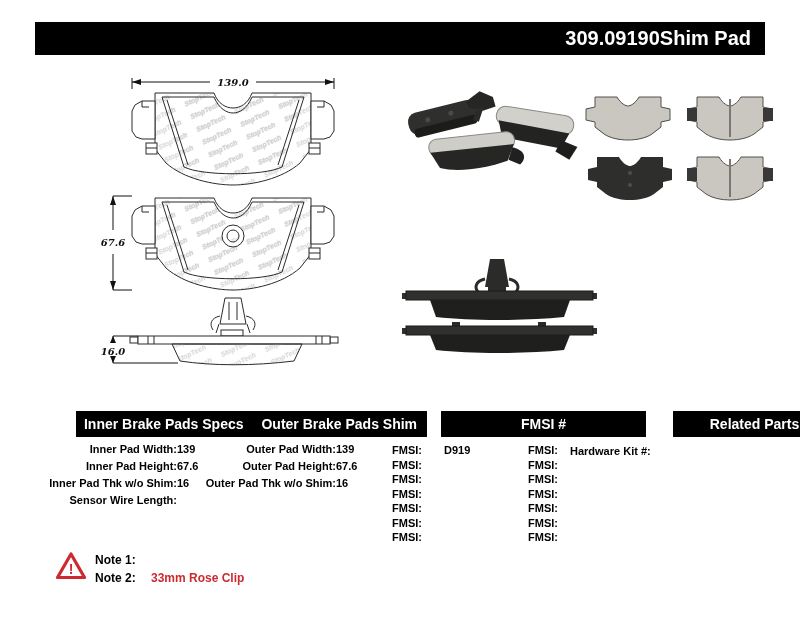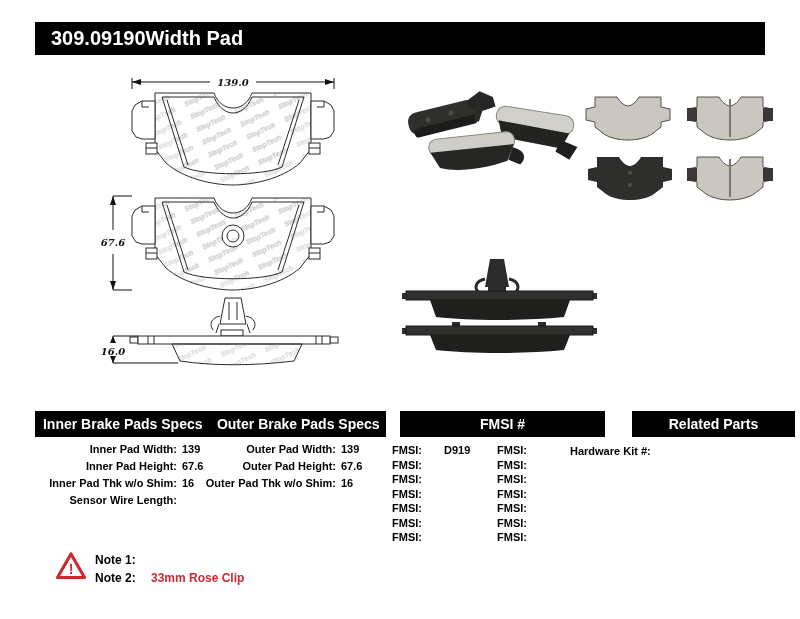--- a/index.html
+++ b/index.html
@@ -8,57 +8,57 @@
   }
   *{box-sizing:border-box;margin:0;padding:0;}
   html,body{background:#ffffff;}
   body{font-family:"Liberation Sans", sans-serif;}
   .page{position:relative;width:800px;height:619px;background:#ffffff;overflow:hidden;}
 
   
   .topbar{
     position:absolute;left:35px;top:22px;width:730px;height:33px;
     background:var(--bar-black);color:#ffffff;
-    display:flex;align-items:center;justify-content:flex-start;
+    display:flex;align-items:center;justify-content:flex-end;
     font-weight:bold;font-size:20px;
     padding:0 14px 0 16px;
   }
 
   
   .tech-drawing{position:absolute;left:88px;top:70px;}
   .photo{position:absolute;}
   .photo1{left:402px;top:85px;}
   .photo2{left:585px;top:93px;}
   .photo3{left:402px;top:256px;}
 
   .dim{font:italic bold 10px "DejaVu Serif", serif;fill:#111;}
 
   
   .thead{
     position:absolute;top:411px;height:26px;background:var(--bar-black);
     color:#ffffff;font-weight:bold;font-size:14px;
-    display:flex;align-items:center;
+    display:flex;align-items:center;margin-left:41px;
   }
   .thead-specs{left:35px;width:351px;}
   .thead-specs span{flex:1;text-align:center;}
   .thead-fmsi{left:400px;width:205px;justify-content:center;}
   .thead-related{left:632px;width:163px;justify-content:center;}
 
   
   .spec-col{position:absolute;top:443px;font-size:11px;font-weight:bold;color:#000;}
   .inner-specs{left:35px;width:175px;}
   .outer-specs{left:200px;width:186px;}
   .spec-row{height:17px;display:flex;align-items:flex-start;}
   .inner-specs .spec-label{width:142px;text-align:right;}
   .outer-specs .spec-label{width:136px;text-align:right;}
-  .spec-value{margin-left:5px;}
+  .spec-value{}
 
   
   .fmsi-block{position:absolute;left:392px;top:443px;font-size:11px;font-weight:bold;color:#000;}
-  .fmsi-row{display:flex;height:14.5px;align-items:center;}
+  .fmsi-row{display:flex;height:14.5px;align-items:center;gap:31px;}
   .fmsi-cell{width:105px;display:flex;}
   .fmsi-value{margin-left:22px;}
 
   
   .related-block{position:absolute;left:570px;top:443px;font-size:11px;font-weight:bold;color:#000;}
   .related-row{display:flex;height:15px;align-items:center;}
   .related-value{margin-left:6px;}
 
   
   .warning-wrap{position:absolute;left:55px;top:550px;width:32px;height:32px;}
@@ -67,21 +67,21 @@
   .note-label{min-width:46px;}
   .note-value{color:var(--accent-red);margin-left:10px;white-space:nowrap;}
 </style>
 </head>
 <body>
 
 <div class="page">
 
   <header class="topbar">
     <span>309.09190</span>
-    <span>Width Pad</span>
+    <span>Shim Pad</span>
   </header>
 
   <svg class="tech-drawing" width="285" height="320" viewBox="0 0 285 320">
     <defs>
       <pattern id="wm" width="42" height="14" patternUnits="userSpaceOnUse" patternTransform="rotate(-25)">
         <text x="0" y="9" font-size="7" font-style="italic" font-weight="bold" font-family="Liberation Sans, sans-serif" fill="#d2d2d2">StopTech</text>
       </pattern>
       <g id="padFront" stroke="#2b2b2b" stroke-width="1">
         <path fill="url(#wm)" d="M23,2 H82 C86,13 94,17 101,17 C108,17 116,13 120,2 H179 V58 L168,72 C150,88 120,94 101,94 C82,94 52,88 34,72 L23,58 Z"></path>
         <path fill="#ffffff" d="M23,10 H10 L3,14 L0,20 V40 L4,46 L10,48 H23 Z"></path>
@@ -213,21 +213,21 @@
     <rect x="50" y="66" width="8" height="4" fill="#2b2b2a"></rect>
     <rect x="136" y="66" width="8" height="4" fill="#2b2b2a"></rect>
     <rect x="0" y="72" width="6" height="6" fill="#30302e"></rect>
     <rect x="189" y="72" width="6" height="6" fill="#30302e"></rect>
     <rect x="4" y="70" width="187" height="9" fill="#30302e" stroke="#1a1a1a"></rect>
     <path d="M28,79 H168 L162,94 C120,98 70,98 34,94 Z" fill="#1f1f1d"></path>
   </svg>
 
   <div class="thead thead-specs">
     <span>Inner Brake Pads Specs</span>
-    <span>Outer Brake Pads Specs</span>
+    <span>Outer Brake Pads Shim</span>
   </div>
   <div class="thead thead-fmsi">
     <span>FMSI #</span>
   </div>
   <div class="thead thead-related">
     <span>Related Parts</span>
   </div>
 
   <div class="spec-col inner-specs">
     <div class="spec-row">

